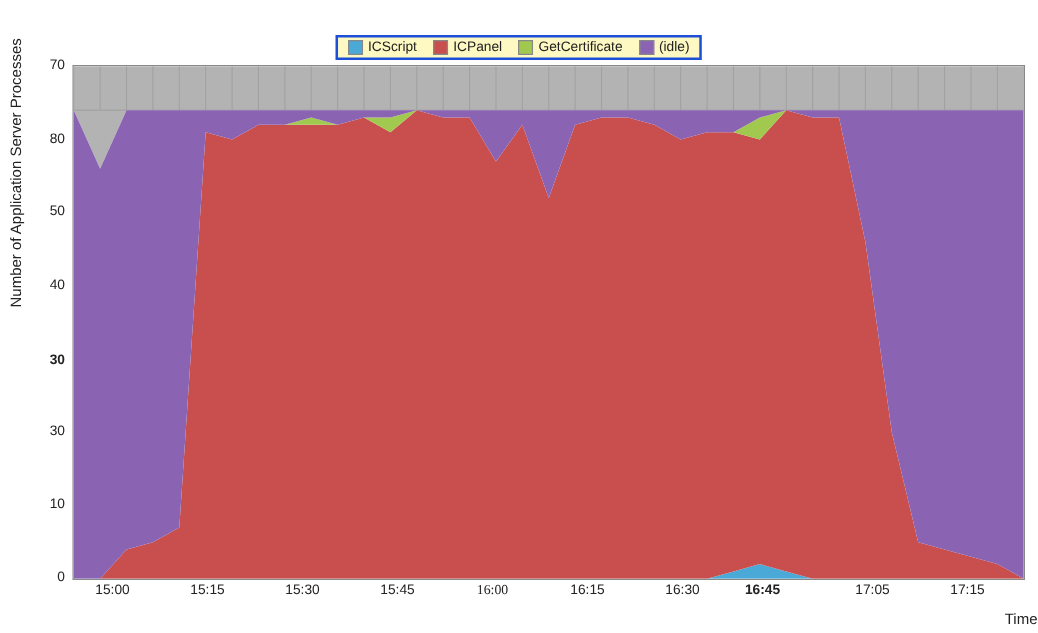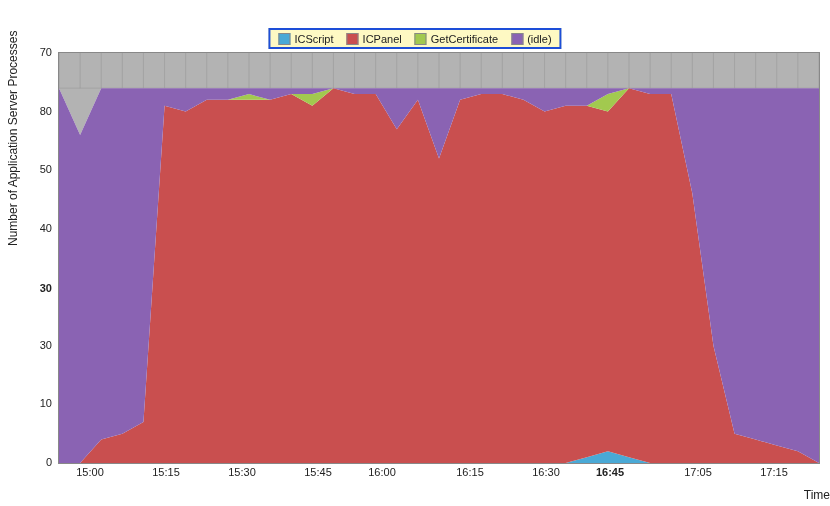--- a/index.html
+++ b/index.html
@@ -96,21 +96,21 @@
         <path d="M0 410 L0 410 L21.11111111111111 410 L42.22222222222222 386.57142857142856 L63.33333333333333 380.7142857142857 L84.44444444444444 369 L105.55555555555556 52.71428571428572 L126.66666666666666 58.57142857142861 L147.77777777777777 46.85714285714289 L168.88888888888889 46.85714285714289 L190 46.85714285714289 L211.11111111111111 46.85714285714289 L232.22222222222223 41 L253.33333333333331 52.71428571428572 L274.44444444444446 35.14285714285717 L295.55555555555554 41 L316.6666666666667 41 L337.77777777777777 76.14285714285717 L358.88888888888886 46.85714285714289 L380 105.42857142857144 L401.11111111111114 46.85714285714289 L422.22222222222223 41 L443.33333333333337 41 L464.44444444444446 46.85714285714289 L485.55555555555554 58.57142857142861 L506.66666666666663 52.71428571428572 L527.7777777777777 52.71428571428572 L548.8888888888889 58.57142857142861 L570 35.14285714285717 L591.1111111111111 41 L612.2222222222223 41 L633.3333333333334 140.57142857142856 L654.4444444444445 292.8571428571429 L675.5555555555555 380.7142857142857 L696.6666666666666 386.57142857142856 L717.7777777777777 392.42857142857144 L738.8888888888889 398.2857142857143 L760 410 L760 410 L738.8888888888889 398.2857142857143 L717.7777777777777 392.42857142857144 L696.6666666666666 386.57142857142856 L675.5555555555555 380.7142857142857 L654.4444444444445 292.8571428571429 L633.3333333333334 140.57142857142856 L612.2222222222223 41 L591.1111111111111 41 L570 35.14285714285717 L548.8888888888889 41 L527.7777777777777 52.71428571428572 L506.66666666666663 52.71428571428572 L485.55555555555554 58.57142857142861 L464.44444444444446 46.85714285714289 L443.33333333333337 41 L422.22222222222223 41 L401.11111111111114 46.85714285714289 L380 105.42857142857144 L358.88888888888886 46.85714285714289 L337.77777777777777 76.14285714285717 L316.6666666666667 41 L295.55555555555554 41 L274.44444444444446 35.14285714285717 L253.33333333333331 41 L232.22222222222223 41 L211.11111111111111 46.85714285714289 L190 41 L168.88888888888889 46.85714285714289 L147.77777777777777 46.85714285714289 L126.66666666666666 58.57142857142861 L105.55555555555556 52.71428571428572 L84.44444444444444 369 L63.33333333333333 380.7142857142857 L42.22222222222222 386.57142857142856 L21.11111111111111 410 L0 410 Z" fill="#a2c94f" stroke="none"></path>
         <path d="M0 410 L0 410 L21.11111111111111 410 L42.22222222222222 386.57142857142856 L63.33333333333333 380.7142857142857 L84.44444444444444 369 L105.55555555555556 52.71428571428572 L126.66666666666666 58.57142857142861 L147.77777777777777 46.85714285714289 L168.88888888888889 46.85714285714289 L190 41 L211.11111111111111 46.85714285714289 L232.22222222222223 41 L253.33333333333331 41 L274.44444444444446 35.14285714285717 L295.55555555555554 41 L316.6666666666667 41 L337.77777777777777 76.14285714285717 L358.88888888888886 46.85714285714289 L380 105.42857142857144 L401.11111111111114 46.85714285714289 L422.22222222222223 41 L443.33333333333337 41 L464.44444444444446 46.85714285714289 L485.55555555555554 58.57142857142861 L506.66666666666663 52.71428571428572 L527.7777777777777 52.71428571428572 L548.8888888888889 41 L570 35.14285714285717 L591.1111111111111 41 L612.2222222222223 41 L633.3333333333334 140.57142857142856 L654.4444444444445 292.8571428571429 L675.5555555555555 380.7142857142857 L696.6666666666666 386.57142857142856 L717.7777777777777 392.42857142857144 L738.8888888888889 398.2857142857143 L760 410 L760 35.14285714285717 L738.8888888888889 35.14285714285717 L717.7777777777777 35.14285714285717 L696.6666666666666 35.14285714285717 L675.5555555555555 35.14285714285717 L654.4444444444445 35.14285714285717 L633.3333333333334 35.14285714285717 L612.2222222222223 35.14285714285717 L591.1111111111111 35.14285714285717 L570 35.14285714285717 L548.8888888888889 35.14285714285717 L527.7777777777777 35.14285714285717 L506.66666666666663 35.14285714285717 L485.55555555555554 35.14285714285717 L464.44444444444446 35.14285714285717 L443.33333333333337 35.14285714285717 L422.22222222222223 35.14285714285717 L401.11111111111114 35.14285714285717 L380 35.14285714285717 L358.88888888888886 35.14285714285717 L337.77777777777777 35.14285714285717 L316.6666666666667 35.14285714285717 L295.55555555555554 35.14285714285717 L274.44444444444446 35.14285714285717 L253.33333333333331 35.14285714285717 L232.22222222222223 35.14285714285717 L211.11111111111111 35.14285714285717 L190 35.14285714285717 L168.88888888888889 35.14285714285717 L147.77777777777777 35.14285714285717 L126.66666666666666 35.14285714285717 L105.55555555555556 35.14285714285717 L84.44444444444444 35.14285714285717 L63.33333333333333 35.14285714285717 L42.22222222222222 35.14285714285717 L21.11111111111111 82 L0 35.14285714285717 Z" fill="#8a63b3" stroke="none"></path>
       </svg>
   </div>
 
   <div class="xticks">
       <span style="left: 0px;">15:00</span>
       <span style="left: 76px;">15:15</span>
       <span style="left: 152px;">15:30</span>
       <span style="left: 228px;">15:45</span>
-      <span style="left: 292px;">16:00</span>
+      <span style="left: 304px; font-family: Liberation Serif, serif;">16:00</span>
       <span style="left: 380px;">16:15</span>
       <span style="left: 456px;">16:30</span>
       <span style="left: 520px; font-weight: bold;">16:45</span>
       <span style="left: 608px;">17:05</span>
       <span style="left: 684px;">17:15</span>
       <span style="left: 760px;">17:30</span>
     </div>
 </div>
 
 </body></html>

